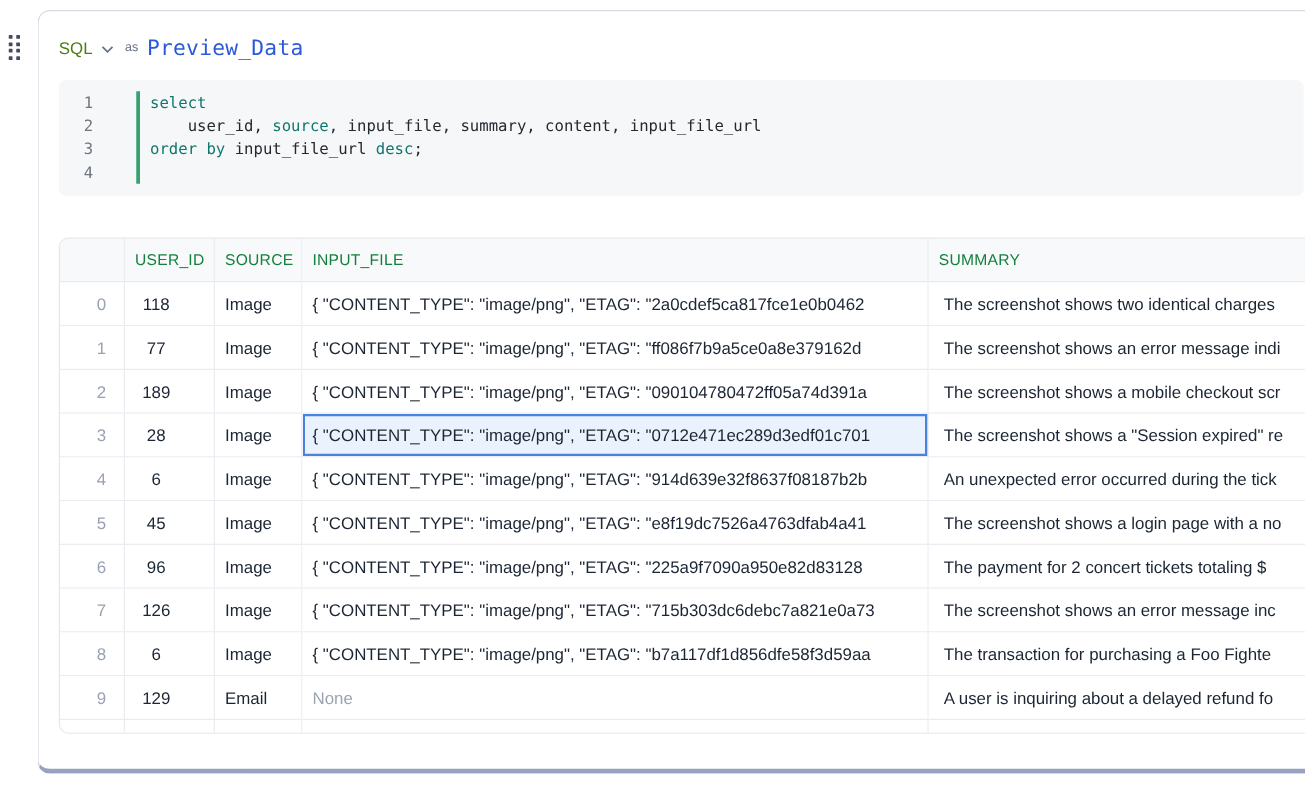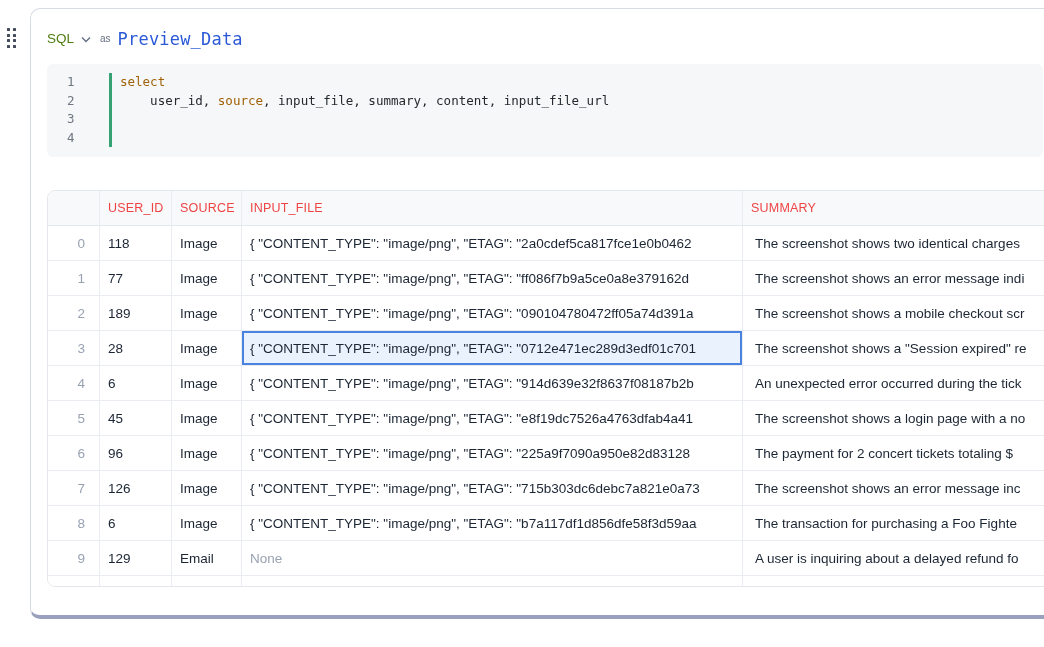--- a/index.html
+++ b/index.html
@@ -37,45 +37,45 @@
   
   .code-block {
     display:flex; margin:15px 16px 0 16px; background:#f6f7f9;
     border-radius:6px; padding:9px 0 10px 0;
     font-family:"DejaVu Sans Mono", monospace; font-size:12.5px; line-height:18.5px;
   }
   .gutter { width:62px; color:#6e7781; }
   .gutter .ln { padding-left:20px; }
   .code-col { flex:1; border-left:3px solid #36a273; padding-left:8px; overflow:hidden; }
   .code-line { white-space:pre; color:#24292f; }
-  .code-line .kw { color:#a16207; }
+  .code-line .kw { color:#0f766e; }
 
   
   .table-wrap {
     margin:33px 0 0 16px; width:1012px; height:397px;
     border:1px solid #e4e7ec; border-radius:8px; overflow:hidden;
     background:#fff;
   }
   table { border-collapse:separate; border-spacing:0; table-layout:fixed; width:1125px; }
   col.w0{width:52px} col.w1{width:72px} col.w2{width:70px} col.w3{width:501px} col.w4{width:430px}
   th {
-    background:#f8f9fb; color:#ef4444; font-weight:400; font-size:12.5px;
+    background:#f8f9fb; color:#15803d; font-weight:400; font-size:12.5px;
     text-align:left; height:35px; padding:0 8px;
     border-bottom:1px solid #e4e7ec; border-right:1px solid #e9ecf1;
     white-space:nowrap; overflow:hidden; letter-spacing:0.2px;
   }
   th:last-child { border-right:none; }
   td {
     height:35px; font-size:13.5px; color:#1b2533; padding:0 8px;
     border-bottom:1px solid #e9ecf1; border-right:1px solid #e9ecf1;
     white-space:nowrap; overflow:hidden; background:#fff;
   }
   td:last-child { border-right:none; padding-left:12px; }
   td.idx { color:#98a2b3; text-align:right; padding-right:14px; }
-  td.num { text-align:left; padding-right:29px; }
+  td.num { text-align:center; padding-right:29px; }
   td.none { color:#9aa3b2; }
   td.sel { background:#eaf2fd; box-shadow:inset 0 0 0 2px #4983df; }
 </style>
 </head>
 <body>
 
 <div class="screen">
 
   <div class="drag-handle">
     <i></i>
@@ -104,20 +104,21 @@
     <div class="code-block">
       <div class="gutter">
           <div class="ln">1</div>
           <div class="ln">2</div>
           <div class="ln">3</div>
           <div class="ln">4</div>
         </div>
       <div class="code-col">
           <div class="code-line"><span class="kw">select</span></div>
           <div class="code-line"><span>    user_id, </span><span class="kw">source</span><span>, input_file, summary, content, input_file_url</span></div>
+          <div class="code-line"><span class="kw">order by</span><span> input_file_url </span><span class="kw">desc</span><span>;</span></div>
         </div>
     </div>
 
     <div class="table-wrap">
       <table>
         <colgroup>
             <col class="w0">
             <col class="w1">
             <col class="w2">
             <col class="w3">

